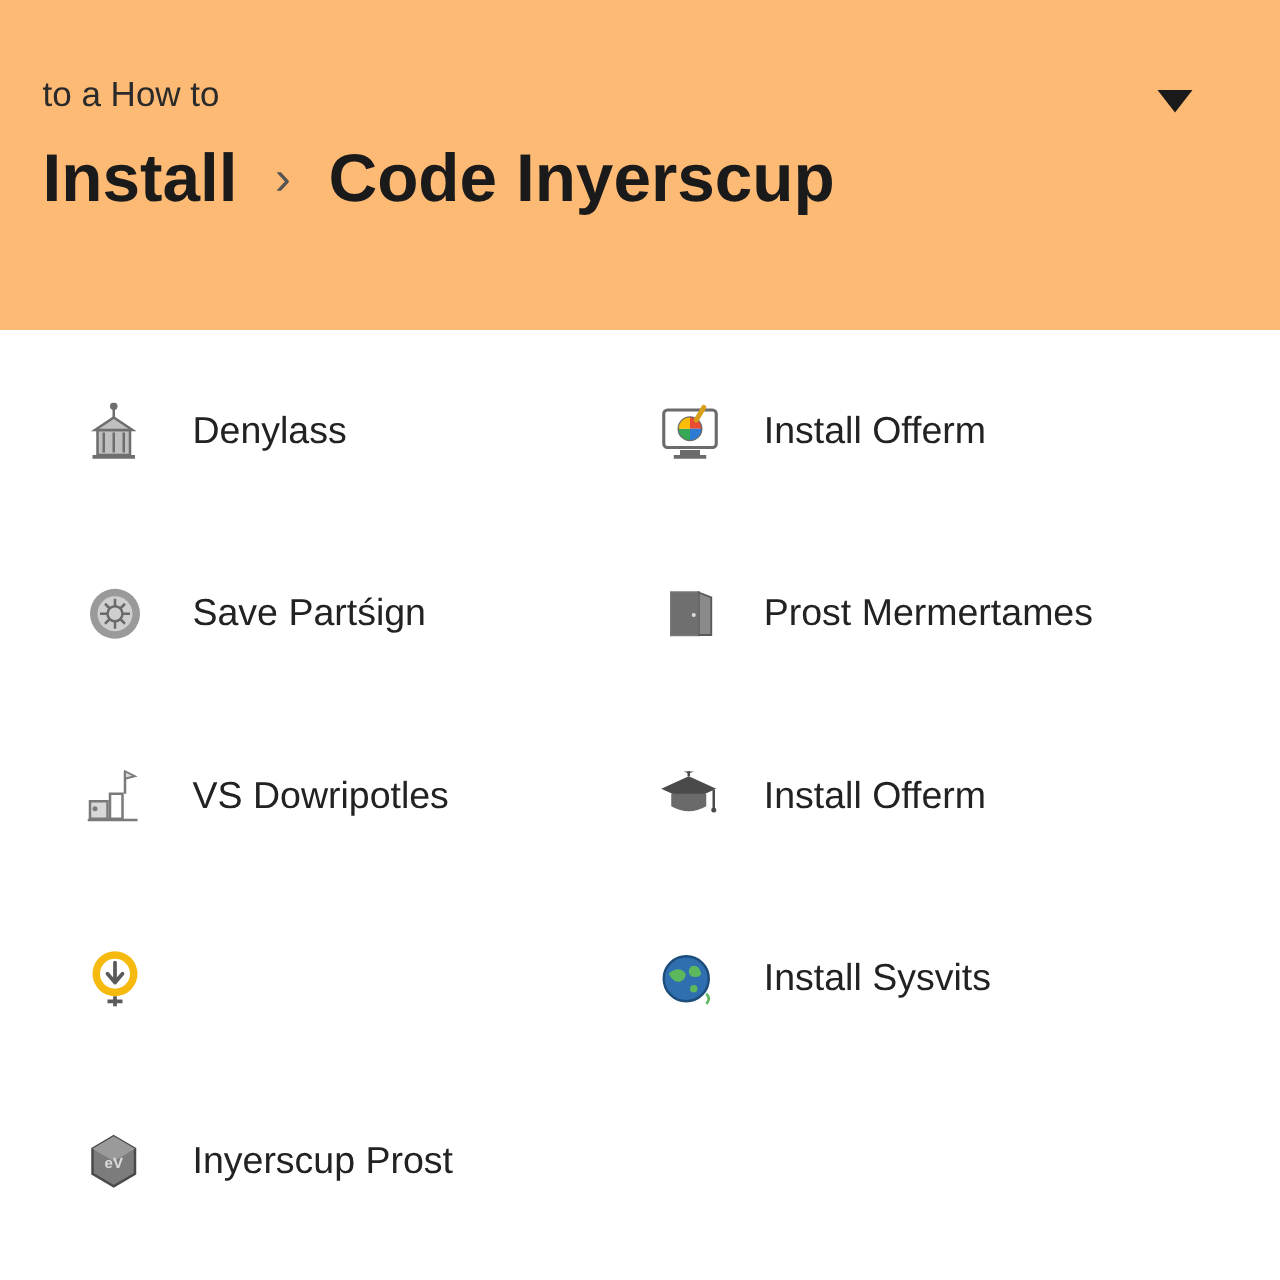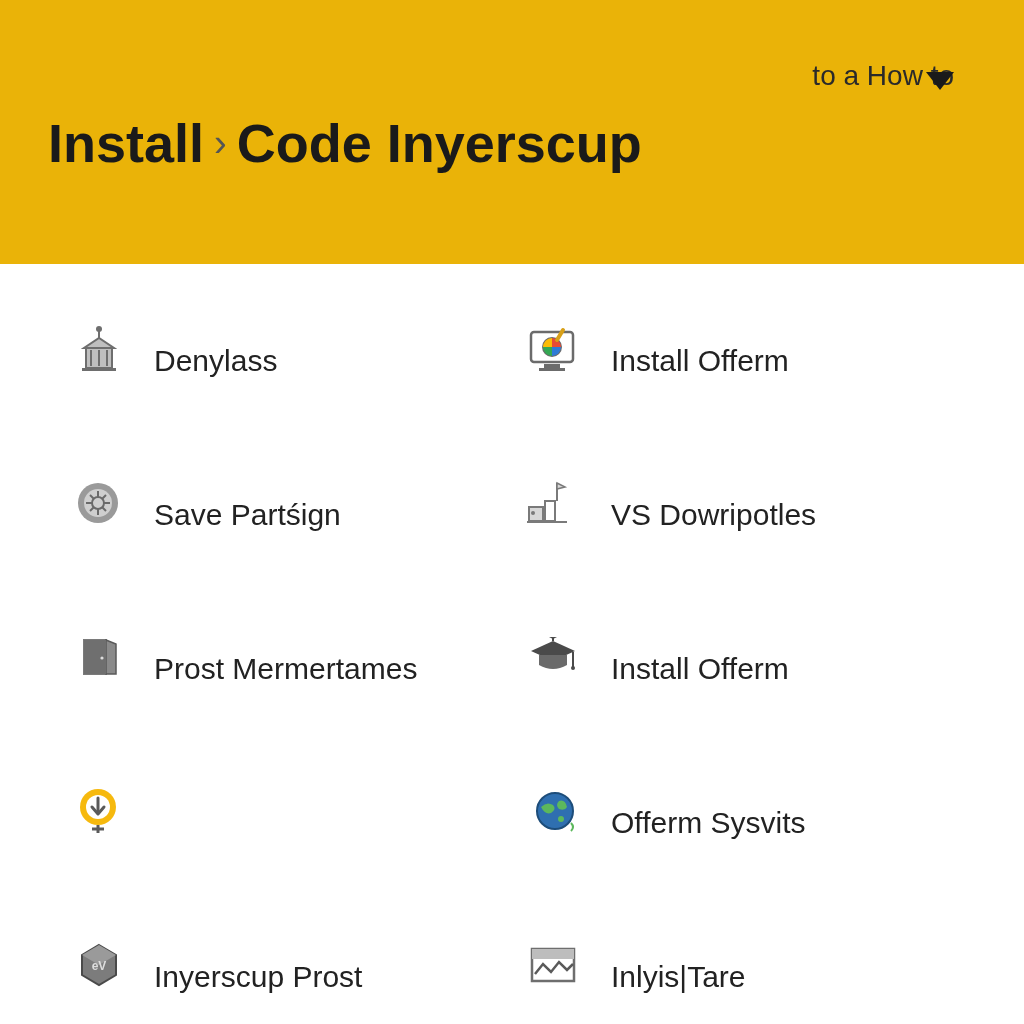--- a/index.html
+++ b/index.html
@@ -1,35 +1,34 @@
 <!DOCTYPE html>
 <html><head>
 <meta charset="utf-8">
 <style>
   * { box-sizing: border-box; margin: 0; padding: 0; }
   html, body { width: 1024px; height: 1024px; font-family: -apple-system, "Segoe UI", Arial, sans-serif; background: #fff; }
   .header {
-    background: #eab308;
-    padding: 60px 70px 90px 48px;
+    background: #fdba74;
+    padding: 60px 70px 90px 34px;
     position: relative;
-    text-align: right;
   }
   .eyebrow {
     font-size: 28px;
     font-weight: 500;
     color: #2a2a2a;
     margin-bottom: 6px;
   }
   .breadcrumb {
     font-size: 54px;
     font-weight: 600;
     color: #1a1a1a;
     display: flex;
     align-items: center;
-    gap: 10px;
+    gap: 30px;
     margin-top: 20px;
   }
   .breadcrumb .sep {
     font-size: 38px;
     color: #555;
     font-weight: 400;
   }
   .dropdown-caret {
     position: absolute;
     top: 72px;
@@ -51,29 +50,28 @@
     display: flex;
     align-items: center;
     gap: 34px;
     cursor: pointer;
   }
   .icon-slot {
     width: 50px;
     height: 50px;
     display: flex;
     align-items: center;
-    justify-content: flex-end;
+    justify-content: flex-start;
     flex-shrink: 0;
     text-decoration: underline;
   }
   .item-label {
     font-size: 30px;
     color: #222;
     font-weight: 400;
-    margin-top: 24px;
   }
 </style>
 </head>
 <body>
 
 <div class="header">
   <div class="eyebrow">to a How to</div>
   <div class="breadcrumb">
     <span>Install</span>
     <span class="sep">›</span>
@@ -133,46 +131,46 @@
           <line x1="30" y1="14" x2="26" y2="18"></line>
           <line x1="18" y1="26" x2="14" y2="30"></line>
         </g>
       </svg>
     </span>
     <span class="item-label">Save Partśign</span>
   </div>
 
   <div class="item">
     <span class="icon-slot">
+      <svg width="46" height="46" viewBox="0 0 46 46">
+        <rect x="10" y="6" width="22" height="34" fill="#fff" stroke="#7a7a7a" stroke-width="2"></rect>
+        <polygon points="32,6 42,10 42,40 32,40" fill="#8a8a8a" stroke="#5a5a5a" stroke-width="1.5"></polygon>
+        <polygon points="10,6 32,6 32,40 10,40" fill="#6f6f6f"></polygon>
+        <circle cx="28" cy="24" r="1.6" fill="#ddd"></circle>
+      </svg>
+    </span>
+    <span class="item-label">Prost Mermertames</span>
+  </div>
+
+  <div class="item">
+    <span class="icon-slot">
       <svg width="50" height="48" viewBox="0 0 50 48">
         <rect x="2" y="28" width="14" height="14" fill="#d8d8d8" stroke="#7a7a7a" stroke-width="2"></rect>
         <circle cx="6" cy="34" r="2" fill="#7a7a7a"></circle>
         <rect x="18" y="22" width="10" height="20" fill="#fff" stroke="#7a7a7a" stroke-width="2"></rect>
         <line x1="30" y1="22" x2="30" y2="4" stroke="#7a7a7a" stroke-width="2"></line>
         <polygon points="30,4 38,8 30,10" fill="#d8d8d8" stroke="#7a7a7a" stroke-width="1.5"></polygon>
         <line x1="0" y1="43" x2="40" y2="43" stroke="#7a7a7a" stroke-width="2"></line>
       </svg>
     </span>
     <span class="item-label">VS Dowripotles</span>
   </div>
 
   <div class="item">
     <span class="icon-slot">
-      <svg width="46" height="46" viewBox="0 0 46 46">
-        <rect x="10" y="6" width="22" height="34" fill="#fff" stroke="#7a7a7a" stroke-width="2"></rect>
-        <polygon points="32,6 42,10 42,40 32,40" fill="#8a8a8a" stroke="#5a5a5a" stroke-width="1.5"></polygon>
-        <polygon points="10,6 32,6 32,40 10,40" fill="#6f6f6f"></polygon>
-        <circle cx="28" cy="24" r="1.6" fill="#ddd"></circle>
-      </svg>
-    </span>
-    <span class="item-label">Prost Mermertames</span>
-  </div>
-
-  <div class="item">
-    <span class="icon-slot">
       <svg width="48" height="40" viewBox="0 0 48 40">
         <polygon points="24,4 46,14 24,24 2,14" fill="#4a4a4a"></polygon>
         <path d="M10 18 L10 28 Q24 36 38 28 L38 18" fill="#6a6a6a"></path>
         <line x1="24" y1="4" x2="24" y2="0" stroke="#4a4a4a" stroke-width="2"></line>
         <polygon points="24,0 20,-2 28,-2" fill="#4a4a4a" transform="translate(0,2)"></polygon>
         <line x1="44" y1="15" x2="44" y2="30" stroke="#4a4a4a" stroke-width="2"></line>
         <circle cx="44" cy="31" r="2" fill="#4a4a4a"></circle>
       </svg>
     </span>
     <span class="item-label">Install Offerm</span>
@@ -195,38 +193,28 @@
     <span class="icon-slot">
       <svg width="44" height="44" viewBox="0 0 44 44">
         <circle cx="22" cy="22" r="18" fill="#2f6fb0"></circle>
         <path d="M8 18 Q14 12 20 16 Q24 20 18 24 Q12 26 8 18" fill="#5cb85c"></path>
         <path d="M26 12 Q32 10 34 18 Q32 22 26 20 Q22 16 26 12" fill="#5cb85c"></path>
         <circle cx="28" cy="30" r="3" fill="#5cb85c"></circle>
         <circle cx="22" cy="22" r="18" fill="none" stroke="#1d4d7a" stroke-width="2"></circle>
         <path d="M38 34 Q42 38 38 42" fill="none" stroke="#5cb85c" stroke-width="2"></path>
       </svg>
     </span>
-    <span class="item-label">Offerm Sysvits</span>
+    <span class="item-label">Install Sysvits</span>
   </div>
 
   <div class="item">
     <span class="icon-slot">
       <svg width="42" height="46" viewBox="0 0 42 46">
         <polygon points="21,3 38,13 38,33 21,43 4,33 4,13" fill="#7c7c7c" stroke="#4a4a4a" stroke-width="2"></polygon>
         <polygon points="21,3 38,13 21,23 4,13" fill="#9a9a9a"></polygon>
         <text x="21" y="28" text-anchor="middle" font-size="12" fill="#ddd" font-family="Arial" font-weight="600">eV</text>
       </svg>
     </span>
     <span class="item-label">Inyerscup Prost</span>
   </div>
 
-  <div class="item">
-    <span class="icon-slot">
-      <svg width="48" height="38" viewBox="0 0 48 38">
-        <rect x="3" y="3" width="42" height="32" fill="#fff" stroke="#6e6e6e" stroke-width="2.5"></rect>
-        <rect x="3" y="3" width="42" height="10" fill="#bdbdbd"></rect>
-        <polyline points="6,28 14,18 22,26 30,16 38,24 44,18" fill="none" stroke="#5a5a5a" stroke-width="2.5"></polyline>
-      </svg>
-    </span>
-    <span class="item-label">Inlyis|Tare</span>
-  </div>
 
 </div>
 
 </body></html>

